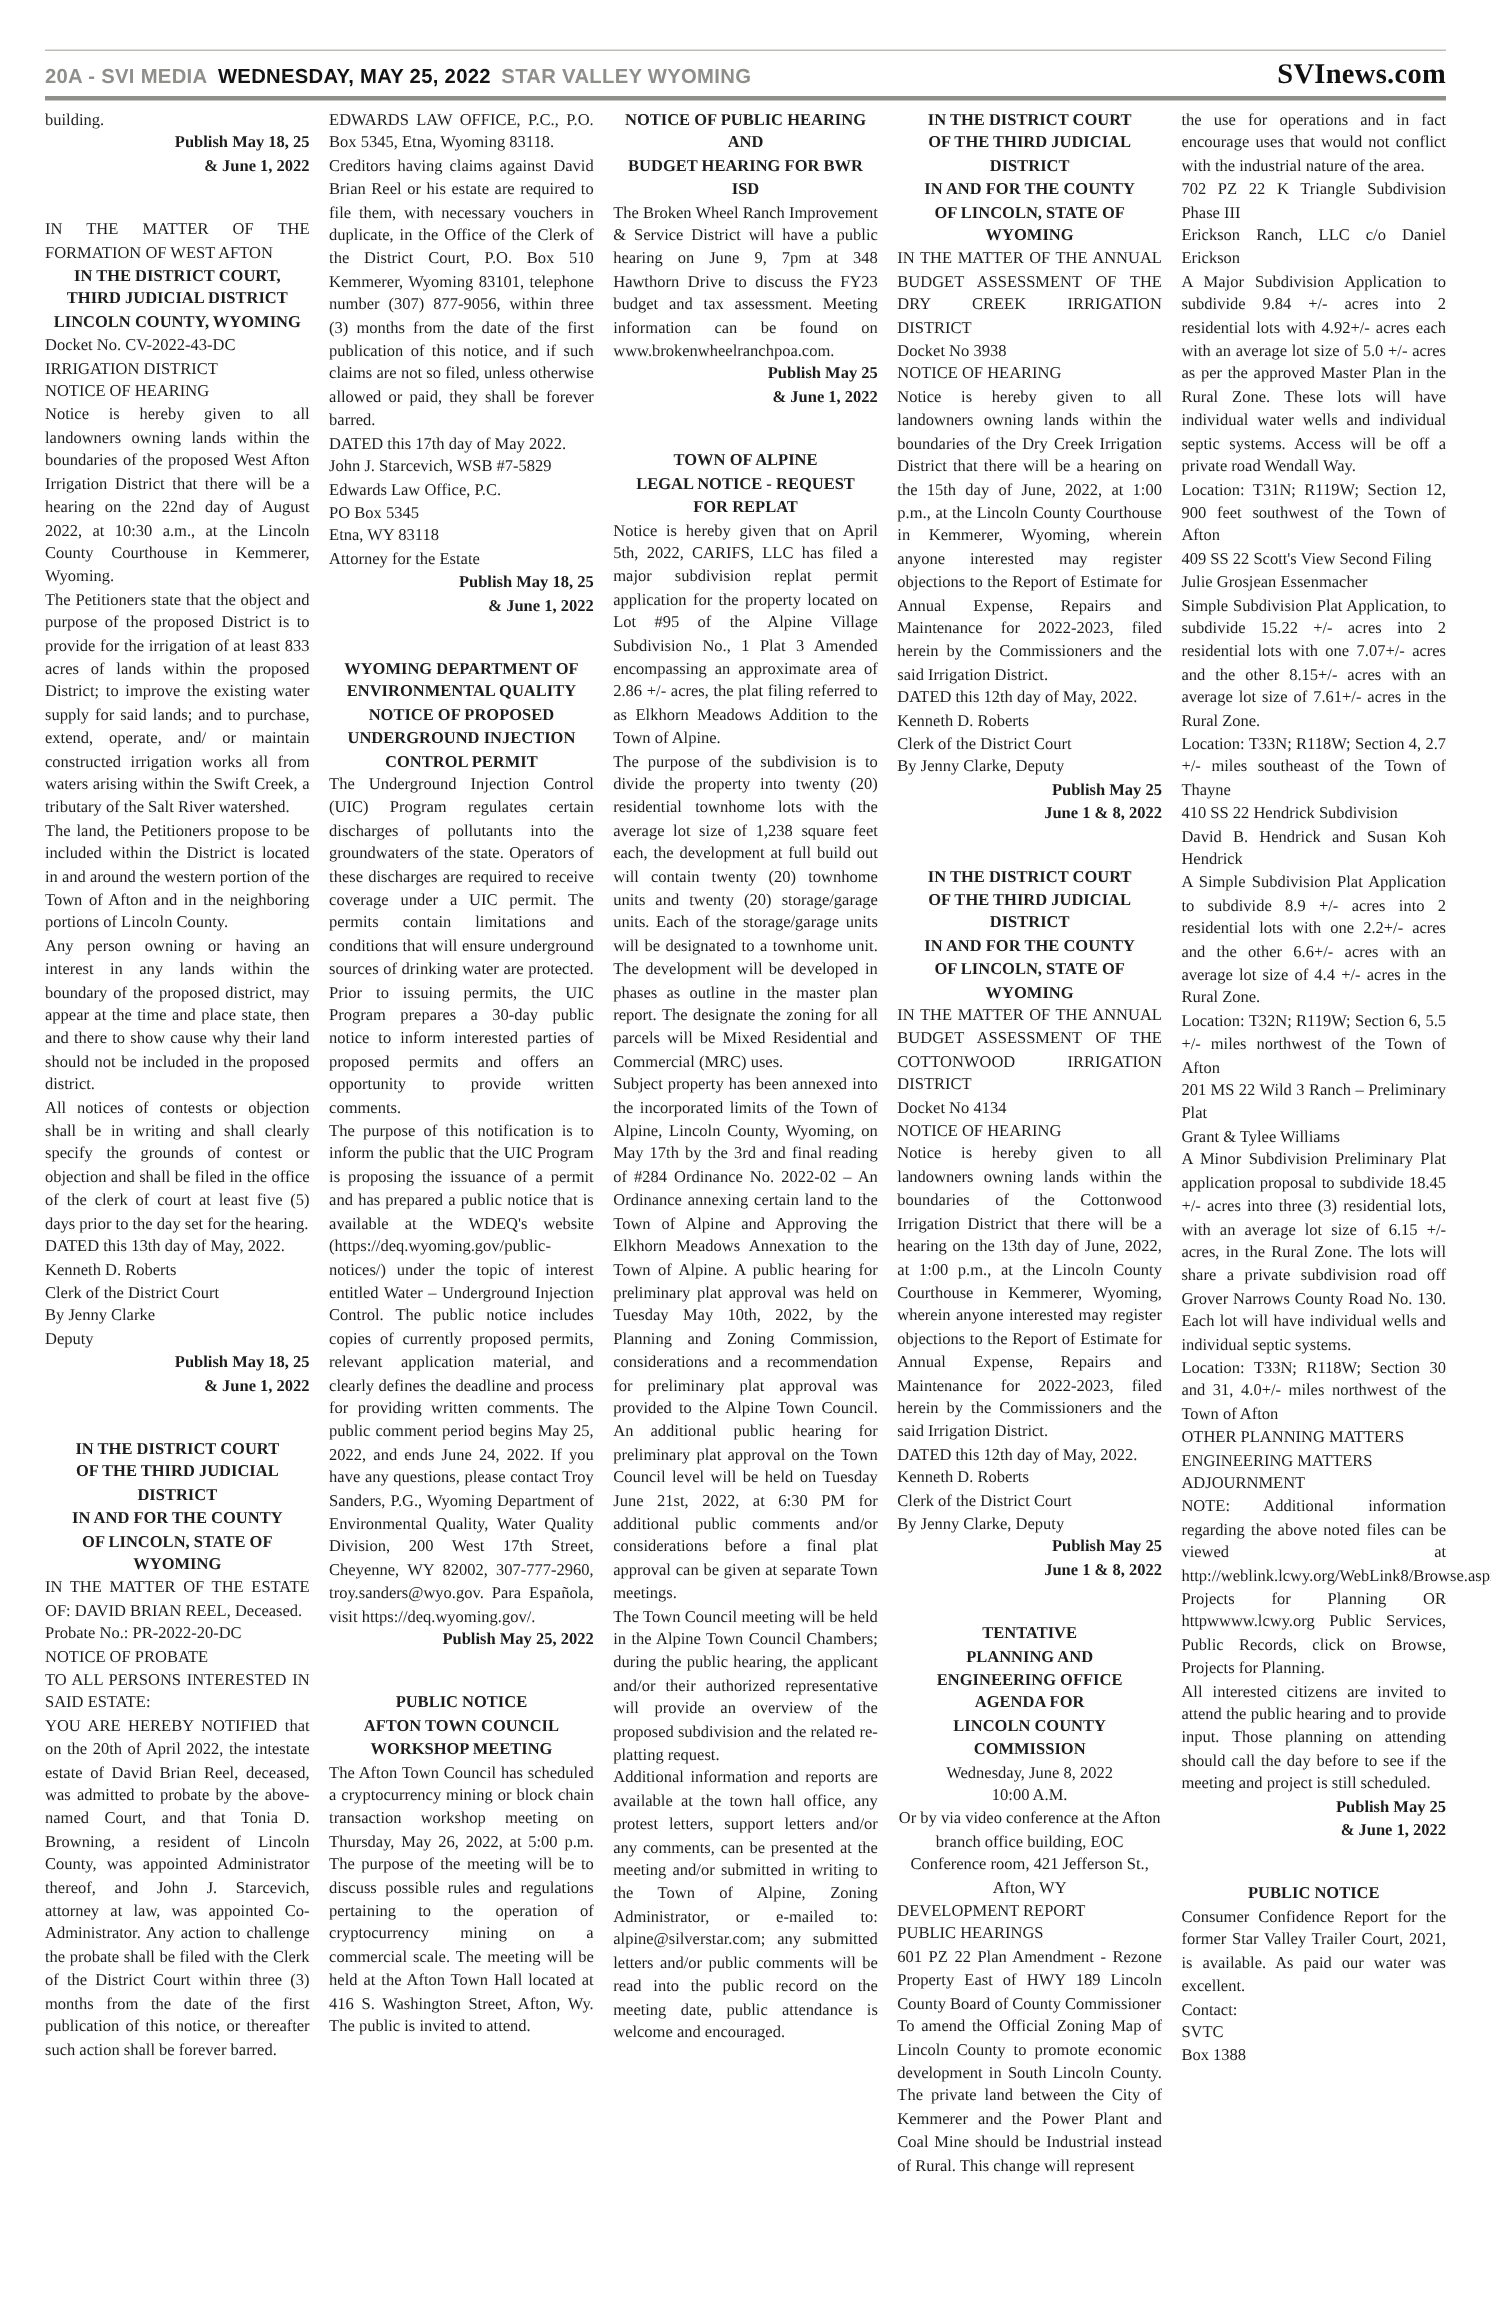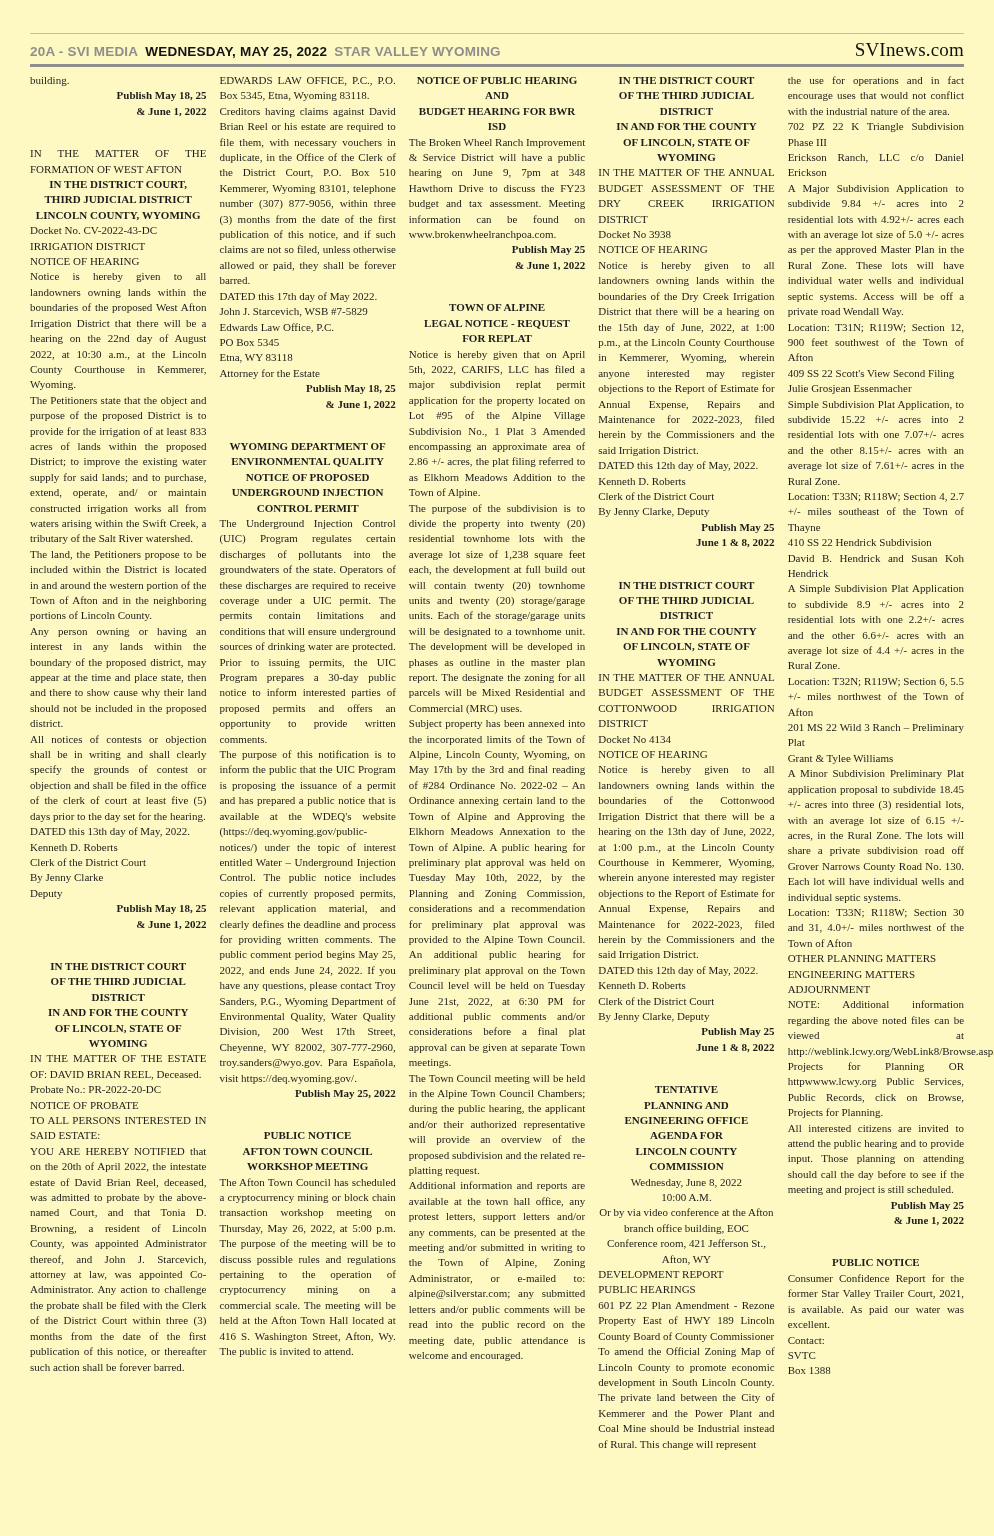--- a/index.html
+++ b/index.html
@@ -1,31 +1,31 @@
 <!DOCTYPE html>
 <html><head>
 <meta charset="utf-8">
 <style>
   html,body { margin:0; padding:0; background:#e8e8e6; }
   .page {
     position:relative; width:994px; height:1536px; margin:0 auto;
-    background:#fef9c3; overflow:hidden;
+    background:#ffffff; overflow:hidden;
     font-family:"Liberation Serif","DejaVu Serif",serif; color:#1d1d1d;
   }
   .rule-top { position:absolute; top:33px; left:30px; right:30px; height:1px; background:#bdbdba; }
   .rule-bottom { position:absolute; top:64px; left:30px; right:30px; height:3px; background:#8f8f8c; }
   .header {
     position:absolute; top:39px; left:30px; right:30px; height:24px;
     display:flex; justify-content:space-between; align-items:baseline;
     font-family:"Liberation Sans","DejaVu Sans",sans-serif;
   }
   .header-left { display:flex; gap:7px; align-items:baseline; font-size:13.5px; font-weight:bold; letter-spacing:.2px; }
   .hdr-gray { color:#8e8e8b; }
   .hdr-dark { color:#141414; }
-  .site-logo { font-family:"Liberation Serif","DejaVu Serif",serif; font-weight:normal; font-size:19px; color:#111; letter-spacing:.2px; }
+  .site-logo { font-family:"Liberation Serif","DejaVu Serif",serif; font-weight:bold; font-size:19px; color:#111; letter-spacing:.2px; }
   .columns {
     position:absolute; top:73px; left:30px; right:30px; bottom:0;
     display:flex; gap:13px;
   }
   .col { flex:1 1 0; min-width:0; font-size:11px; line-height:15.4px; }
   .blk { margin:0; }
   .blk.body { text-align:justify; text-justify:inter-word; }
   .blk.heading { text-align:center; font-weight:bold; white-space:pre-line; }
   .blk.publish { text-align:right; font-weight:bold; white-space:pre-line; }
   .blk.center { text-align:center; }

